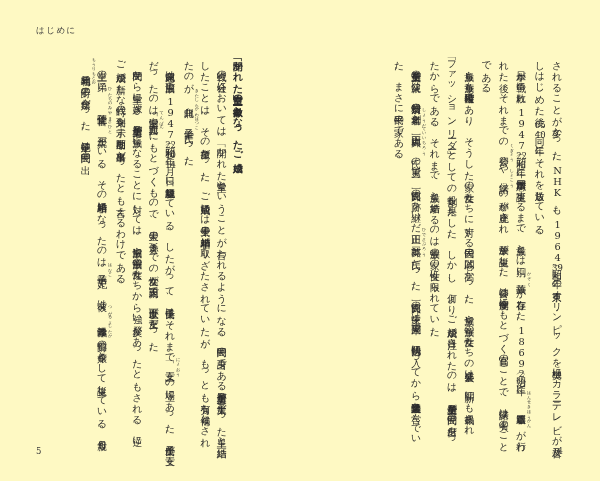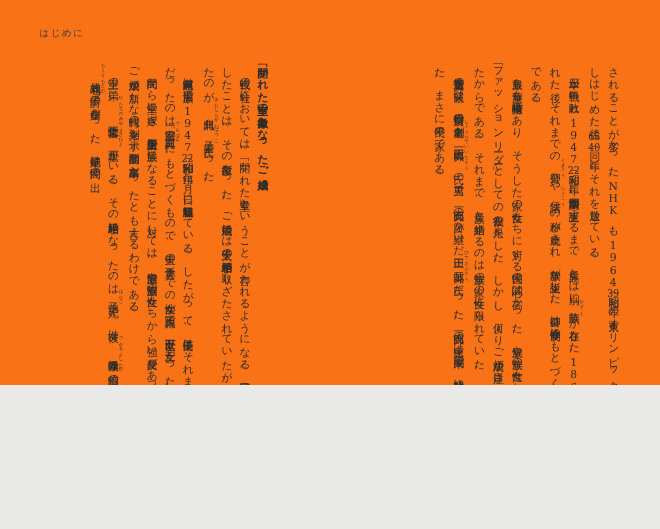--- a/index.html
+++ b/index.html
@@ -2,22 +2,22 @@
 <html lang="ja"><head>
 <meta charset="utf-8">
 <style>
   html,body{margin:0;padding:0;}
   body{
     font-family:"DejaVu Serif","Liberation Serif",serif;
     background:#e9e9e7;
   }
   .spread{
     position:relative;
-    width:600px;height:350px;
-    background:#f97316;
+    width:600px;height:481px;
+    background:#fef9c3;
     color:#2b2b2b;
     overflow:hidden;
   }
   .running-header{
     position:absolute;left:36px;top:25px;
     font-size:8.5px;letter-spacing:1.5px;color:#3c3c3c;
   }
   .page-num{
     position:absolute;top:446px;
     font-size:8.5px;color:#3c3c3c;

